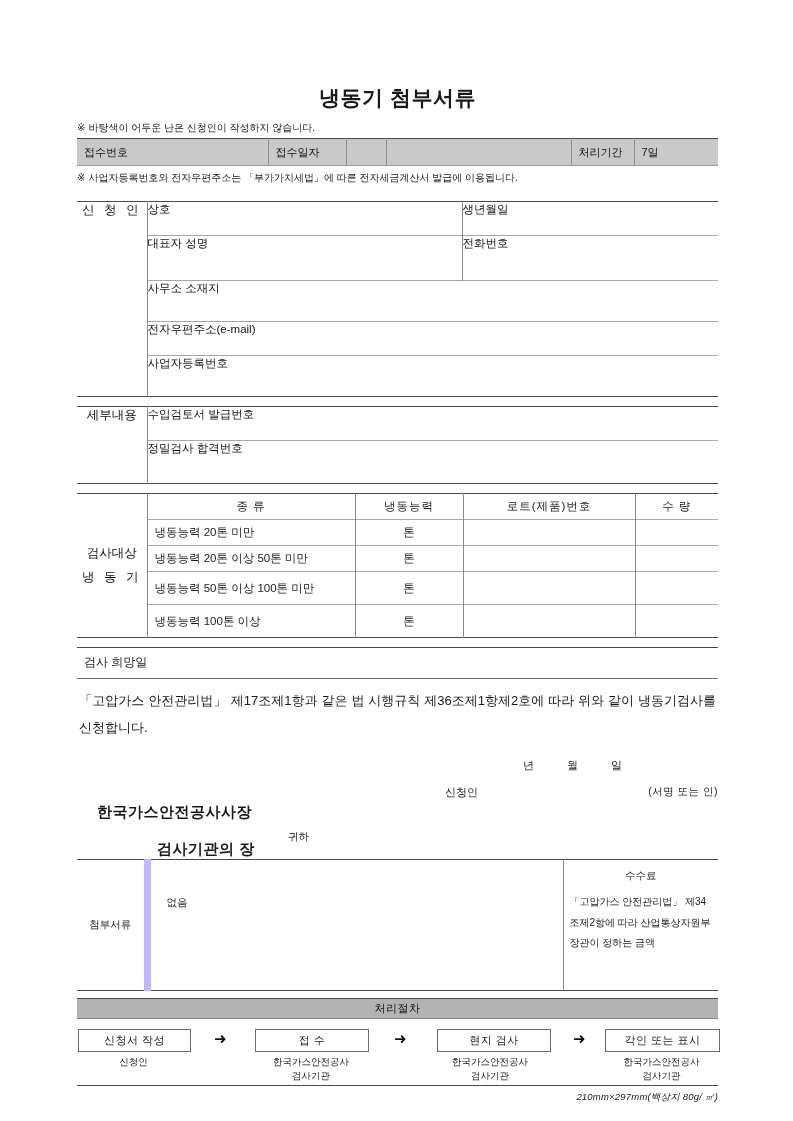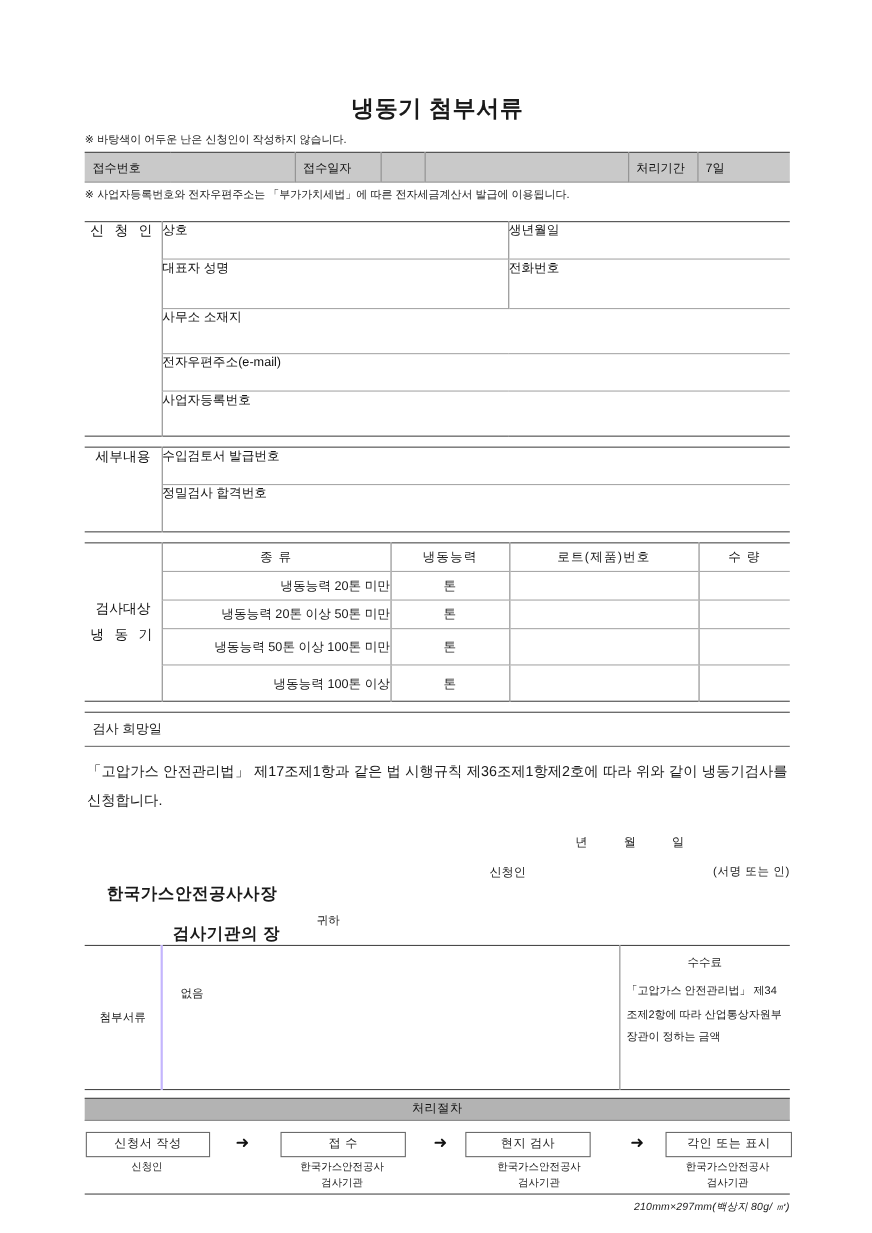--- a/index.html
+++ b/index.html
@@ -139,21 +139,20 @@
     text-align: center;
     vertical-align: middle;
     height: 25px;
     font-size: 11.5px;
     letter-spacing: 1px;
   }
   .ins-row td {
     height: 25px;
     vertical-align: middle;
     font-size: 11.5px;
-    text-align: right;
   }
   .ins-row td.kind { padding-left: 7px; }
   .ins-row td.cap  { text-align: center; }
 
   
   .desire {
     border-top: 1.6px solid #4a4a4a;
     border-bottom: 1px solid #6e6e6e;
     padding: 6px 7px 7px 7px;
     font-size: 12px;
@@ -225,21 +224,21 @@
     border-bottom: 1.6px solid #4a4a4a;
     font-size: 10.5px;
   }
   .attach td { vertical-align: top; padding: 0; }
   .attach .c-label {
     text-align: center;
     vertical-align: middle;
     font-size: 10.5px;
   }
   .attach .c-val {
-    border-left: 2px solid #c4b5fd;
+    border-left: 7px solid #c4b5fd;
     padding: 36px 0 0 16px;
     font-size: 10.5px;
   }
   .attach .c-fee {
     border-left: 1px solid #8a8a8a;
     padding: 5px 6px 6px 6px;
     font-size: 10px;
     line-height: 2.05;
   }
   .fee-title {
@@ -504,21 +503,21 @@
       <div class="fcap" style="left:1px;width:111px">신청인</div>
       <div class="farrow" style="left:137px">➜</div>
 
       <div class="fbox" style="left:178px;width:112px">접  수</div>
       <div class="fcap" style="left:178px;width:112px">
           <div>한국가스안전공사</div>
           <div>검사기관</div>
         </div>
       <div class="farrow" style="left:317px">➜</div>
 
-      <div class="fbox" style="left:346px;width:112px">현지 검사</div>
+      <div class="fbox" style="left:360px;width:112px">현지 검사</div>
       <div class="fcap" style="left:357px;width:112px">
           <div>한국가스안전공사</div>
           <div>검사기관</div>
         </div>
       <div class="farrow" style="left:496px">➜</div>
 
       <div class="fbox" style="left:528px;width:113px">각인 또는 표시</div>
       <div class="fcap" style="left:528px;width:113px">
           <div>한국가스안전공사</div>
           <div>검사기관</div>

